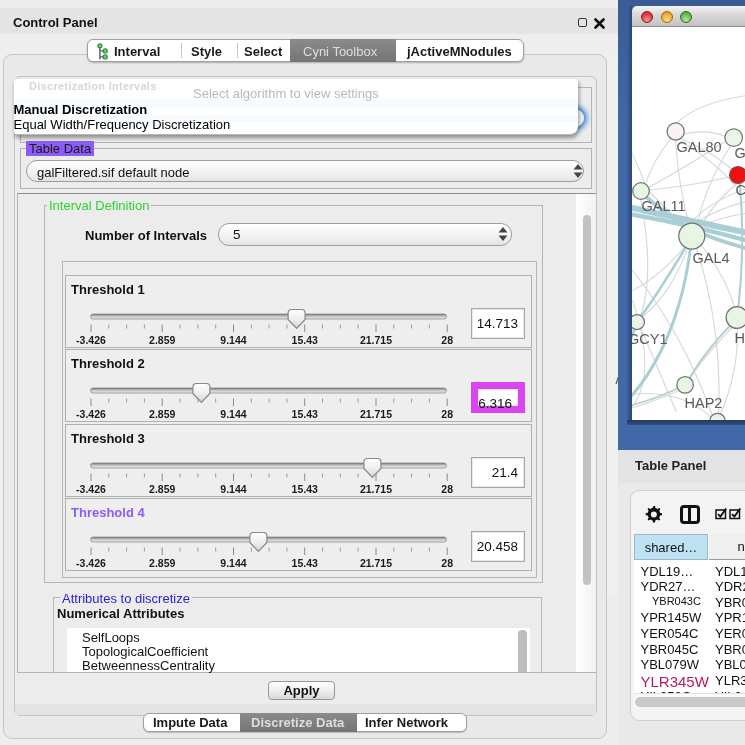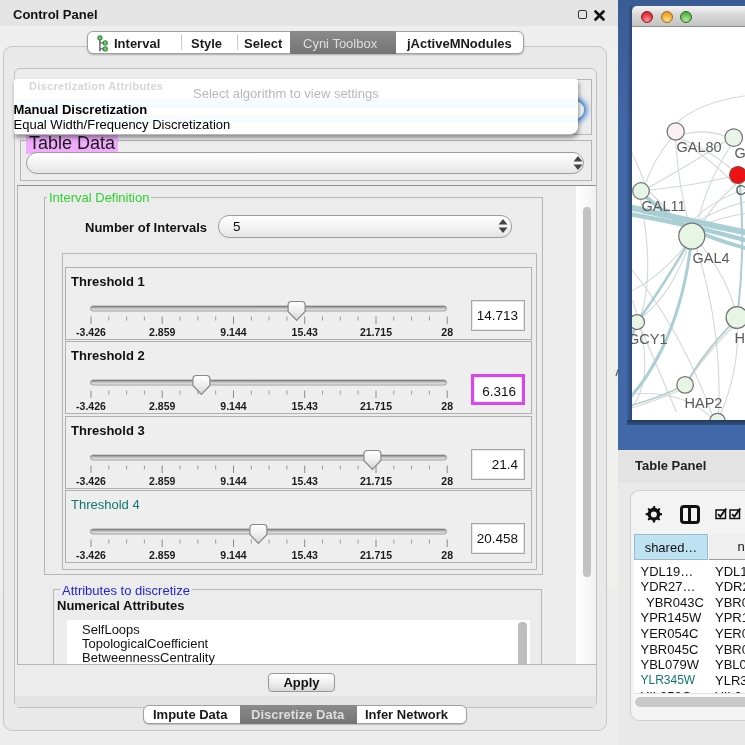--- a/index.html
+++ b/index.html
@@ -1,19 +1,19 @@
 <!DOCTYPE html>
 <html><head><meta charset="utf-8"><style>
 html,body{margin:0;padding:0;width:745px;height:745px;overflow:hidden;background:#ededed;font-family:"Liberation Sans", sans-serif;}
 *{box-sizing:border-box}
 .abs{position:absolute}
 </style></head>
 <body>
 <div class="abs" style="left:0;top:0;width:745px;height:745px;background:#ededed">
-<div class="abs" style="left:0;top:0;width:618px;height:587px;background:#f0f0ef">
+<div class="abs" style="left:0;top:8px;width:618px;height:587px;background:#f0f0ef">
 <div class="abs" style="left:0;top:0;width:618px;height:26px;background:#e4e4e4"></div>
 <div class="abs" style="left:13px;top:7px;font-size:13px;font-weight:bold;color:#111">Control Panel</div>
 <div class="abs" style="left:578px;top:10px;width:9px;height:9px;border:1.5px solid #333;border-radius:2px"></div>
 <svg class="abs" style="left:594px;top:10px" width="11" height="11">
         <path d="M1.5 1.5 L9.5 9.5 M9.5 1.5 L1.5 9.5" stroke="#111" stroke-width="2.6" stroke-linecap="round"></path>
       </svg>
 <div class="abs" style="left:0;top:26px;width:618px;height:20px;background:#eeeeee"></div>
 <div class="abs" style="left:3px;top:46px;width:604px;height:685px;background:#e9e9e9;border:1px solid #c6c6c6;border-radius:9px"></div>
 <div class="abs" style="left:87px;top:31px;width:437px;height:23px;background:#ffffff;border:1px solid #9f9f9f;border-radius:6px;box-shadow:0 1px 2px rgba(0,0,0,0.25)"></div>
 <div class="abs" style="left:290px;top:31px;width:106px;height:23px;background:linear-gradient(#8b8b8b,#747474)"></div>
@@ -27,22 +27,23 @@
 <div class="abs" style="left:181px;top:35px;width:1px;height:15px;background:#c8c8c8"></div>
 <div class="abs" style="left:191px;top:36px;font-size:13px;font-weight:bold;color:#1a1a1a">Style</div>
 <div class="abs" style="left:237px;top:35px;width:1px;height:15px;background:#c8c8c8"></div>
 <div class="abs" style="left:244px;top:36px;font-size:13px;font-weight:bold;color:#1a1a1a">Select</div>
 <div class="abs" style="left:303px;top:36px;font-size:13px;font-weight:normal;color:#dedede">Cyni Toolbox</div>
 <div class="abs" style="left:407px;top:36px;font-size:13px;font-weight:bold;color:#1a1a1a">jActiveMNodules</div>
 <div class="abs" style="left:14px;top:68px;width:583px;height:640px;background:#ececec;border:1px solid #c2c2c2;border-radius:6px"></div>
 <div class="abs" style="left:20px;top:79px;width:572px;height:56px;border:1px solid #b4b4b4"></div>
 <div class="abs" style="left:26px;top:98.5px;width:560px;height:22px;border-radius:11px;background:#f2f2f2;border:2px solid #6c9fd2;box-shadow:0 0 4px 2px rgba(90,150,220,0.8)"></div>
 <div class="abs" style="left:20px;top:140px;width:572px;height:40.5px;border:1px solid #b4b4b4"></div>
-<div class="abs" style="left:26px;top:133px;background:#f0abfc;padding:0 3px;font-size:18px;color:#1a1a1a">Table Data</div>
+<div class="abs" style="left:26px;top:133px;background:#8b5cf6;padding:0 3px;font-size:13px;color:#1a1a1a">Table Data</div>
 <div class="abs" style="left:26px;top:152px;width:558px;height:22px;border-radius:11px;border:1px solid #9d9d9d;background:linear-gradient(#ffffff,#f2f2f2 55%,#e4e4e4)"></div>
+<div class="abs" style="left:37px;top:156.5px;font-size:13px;color:#111">galFiltered.sif default node</div>
 <svg class="abs" style="left:572px;top:156px" width="12" height="15">
         <path d="M6 0 L10.5 5.5 L1.5 5.5 Z" fill="#444"></path>
         <path d="M6 14 L10.5 8.5 L1.5 8.5 Z" fill="#444"></path>
       </svg>
 <div class="abs" style="left:17px;top:185px;width:579px;height:480px;border:1px solid #b4b4b4;border-top:1px solid #8e8e8e;background:#ececec"></div>
 <div class="abs" style="left:576px;top:186px;width:19.5px;height:478px;background:linear-gradient(90deg,#ffffff,#f2f2f2)"></div>
 <div class="abs" style="left:582.5px;top:207px;width:8.5px;height:370px;background:#c2c2c2;border-radius:4.5px"></div>
 <div class="abs" style="left:44px;top:197px;width:499px;height:378px;border:1px solid #b6b6b6"></div>
 <div class="abs" style="left:47px;top:190px;background:#ececec;padding:0 2px;font-size:13px;color:#2ed32e">Interval Definition</div>
 <div class="abs" style="left:85px;top:220px;font-size:13px;font-weight:bold;color:#111">Number of Intervals</div>
@@ -142,21 +143,21 @@
           <line x1="363.4" y1="17.5" x2="363.4" y2="21.5" stroke="#9a9a9a" stroke-width="1"></line>
           <line x1="381.2" y1="17.5" x2="381.2" y2="25" stroke="#8a8a8a" stroke-width="1"></line>
           <path d="M130.4 2.5 L140.4 2.5 Q143.9 2.5 143.9 6 L143.9 12.5 L135.4 21.5 L126.9 12.5 L126.9 6 Q126.9 2.5 130.4 2.5 Z" fill="url(#th)" stroke="#888888" stroke-width="1.2"></path>
         </svg>
 <div style="position:absolute;left:-15.0px;top:58px;width:80px;text-align:center;font-size:10.5px;font-weight:bold;color:#1a1a1a">-3.426</div>
         <div style="position:absolute;left:56.2px;top:58px;width:80px;text-align:center;font-size:10.5px;font-weight:bold;color:#1a1a1a">2.859</div>
         <div style="position:absolute;left:127.5px;top:58px;width:80px;text-align:center;font-size:10.5px;font-weight:bold;color:#1a1a1a">9.144</div>
         <div style="position:absolute;left:198.7px;top:58px;width:80px;text-align:center;font-size:10.5px;font-weight:bold;color:#1a1a1a">15.43</div>
         <div style="position:absolute;left:270.0px;top:58px;width:80px;text-align:center;font-size:10.5px;font-weight:bold;color:#1a1a1a">21.715</div>
         <div style="position:absolute;left:341.2px;top:58px;width:80px;text-align:center;font-size:10.5px;font-weight:bold;color:#1a1a1a">28</div>
-<div style="position:absolute;left:405px;top:32px;width:54px;height:31px;background:#fff;border:3px solid #d946ef;box-shadow:inset 0 0 0 1px #e8e8e8">
+<div style="position:absolute;left:405px;top:32px;width:54px;height:31px;background:#fff;border:7px solid #d946ef;box-shadow:inset 0 0 0 1px #e8e8e8">
           <div style="position:absolute;right:6px;top:7px;font-size:13.5px;color:#111">6.316</div>
         </div>
 </div>
 <div style="position:absolute;left:65px;top:416px;width:467px;height:73px;background:#eeeeee;border:1px solid #b0b0b0">
 <div style="position:absolute;left:5px;top:6px;font-size:13px;font-weight:bold;color:#111">Threshold 3</div>
 <svg width="470" height="40" style="position:absolute;left:0;top:31px">
           <defs>
             <linearGradient id="tr" x1="0" y1="0" x2="0" y2="1">
               <stop offset="0" stop-color="#686868"></stop>
               <stop offset="0.3" stop-color="#a8a8a8"></stop>
@@ -197,21 +198,21 @@
         <div style="position:absolute;left:56.2px;top:58px;width:80px;text-align:center;font-size:10.5px;font-weight:bold;color:#1a1a1a">2.859</div>
         <div style="position:absolute;left:127.5px;top:58px;width:80px;text-align:center;font-size:10.5px;font-weight:bold;color:#1a1a1a">9.144</div>
         <div style="position:absolute;left:198.7px;top:58px;width:80px;text-align:center;font-size:10.5px;font-weight:bold;color:#1a1a1a">15.43</div>
         <div style="position:absolute;left:270.0px;top:58px;width:80px;text-align:center;font-size:10.5px;font-weight:bold;color:#1a1a1a">21.715</div>
         <div style="position:absolute;left:341.2px;top:58px;width:80px;text-align:center;font-size:10.5px;font-weight:bold;color:#1a1a1a">28</div>
 <div style="position:absolute;left:405px;top:32px;width:54px;height:31px;background:#fff;border:1px solid #a6a6a6;box-shadow:inset 0 0 0 1px #e8e8e8">
           <div style="position:absolute;right:6px;top:7px;font-size:13.5px;color:#111">21.4</div>
         </div>
 </div>
 <div style="position:absolute;left:65px;top:490px;width:467px;height:73px;background:#eeeeee;border:1px solid #b0b0b0">
-<div style="position:absolute;left:5px;top:6px;font-size:13px;font-weight:normal;color:#0f766e">Threshold 4</div>
+<div style="position:absolute;left:5px;top:6px;font-size:13px;font-weight:bold;color:#8b5cf6">Threshold 4</div>
 <svg width="470" height="40" style="position:absolute;left:0;top:31px">
           <defs>
             <linearGradient id="tr" x1="0" y1="0" x2="0" y2="1">
               <stop offset="0" stop-color="#686868"></stop>
               <stop offset="0.3" stop-color="#a8a8a8"></stop>
               <stop offset="0.55" stop-color="#cdcdcd"></stop>
               <stop offset="1" stop-color="#ededed"></stop>
             </linearGradient>
             <linearGradient id="th" x1="0" y1="0" x2="0" y2="1">
               <stop offset="0" stop-color="#ffffff"></stop>
@@ -365,38 +366,38 @@
         <path d="M3 7.2 L5.4 9.6 L11.2 1.5" stroke="#111" stroke-width="1.9" fill="none"></path>
       </svg>
 <div class="abs" style="left:16px;top:84px;width:112px;height:173px;background:#ffffff;overflow:hidden">
 <div class="abs" style="left:0;top:0;width:74px;height:25.5px;background:#bfe2f2;border:1px solid #93bbd0;text-align:center;font-size:13px;color:#111;line-height:25px">shared…</div>
 <div class="abs" style="left:74.5px;top:0;width:38px;height:25.5px;background:#efefef;border-bottom:1px solid #9a9a9a"></div>
 <div class="abs" style="left:103.5px;top:5px;font-size:13px;color:#111">na</div>
 <div class="abs" style="left:6.5px;top:29.5px;font-size:13px;color:#111;white-space:nowrap">YDL19…</div>
 <div class="abs" style="left:81px;top:29.5px;font-size:13px;color:#111;white-space:nowrap">YDL1</div>
 <div class="abs" style="left:6.5px;top:45.1px;font-size:13px;color:#111;white-space:nowrap">YDR27…</div>
 <div class="abs" style="left:81px;top:45.1px;font-size:13px;color:#111;white-space:nowrap">YDR2</div>
-<div class="abs" style="left:12px;top:60.7px;font-size:13px;color:#111;white-space:nowrap">YBR043C</div>
+<div class="abs" style="left:18px;top:60.7px;font-size:11px;color:#111;white-space:nowrap">YBR043C</div>
 <div class="abs" style="left:81px;top:60.7px;font-size:13px;color:#111;white-space:nowrap">YBR0</div>
 <div class="abs" style="left:6.5px;top:76.4px;font-size:13px;color:#111;white-space:nowrap">YPR145W</div>
 <div class="abs" style="left:81px;top:76.4px;font-size:13px;color:#111;white-space:nowrap">YPR1</div>
 <div class="abs" style="left:6.5px;top:92.0px;font-size:13px;color:#111;white-space:nowrap">YER054C</div>
 <div class="abs" style="left:81px;top:92.0px;font-size:13px;color:#111;white-space:nowrap">YER0</div>
 <div class="abs" style="left:6.5px;top:107.6px;font-size:13px;color:#111;white-space:nowrap">YBR045C</div>
 <div class="abs" style="left:81px;top:107.6px;font-size:13px;color:#111;white-space:nowrap">YBR0</div>
 <div class="abs" style="left:6.5px;top:123.2px;font-size:13px;color:#111;white-space:nowrap">YBL079W</div>
 <div class="abs" style="left:81px;top:123.2px;font-size:13px;color:#111;white-space:nowrap">YBL0</div>
-<div class="abs" style="left:6.5px;top:138.8px;font-size:12px;color:#0f766e;white-space:nowrap">YLR345W</div>
+<div class="abs" style="left:6.5px;top:138.8px;font-size:15px;color:#be185d;white-space:nowrap">YLR345W</div>
 <div class="abs" style="left:81px;top:138.8px;font-size:13px;color:#111;white-space:nowrap">YLR3</div>
 <div class="abs" style="left:6.5px;top:154.5px;font-size:13px;color:#111;white-space:nowrap">YIL053C</div>
 <div class="abs" style="left:81px;top:154.5px;font-size:13px;color:#111;white-space:nowrap">YIL0</div>
 <div class="abs" style="left:0;top:159px;width:112px;height:14px;background:#fafafa;border-top:1px solid #e0e0e0"></div>
 <div class="abs" style="left:1px;top:163px;width:111px;height:9.5px;background:#c9c9c9;border-radius:5px 0 0 5px"></div>
 </div>
 </div>
 <div class="abs" style="left:13.5px;top:79px;width:564px;height:55.5px;background:#ffffff;border-bottom:1px solid #b9b9b9;border-radius:2px 2px 8px 3px;box-shadow:1px 3px 4px rgba(0,0,0,0.4);overflow:hidden">
       <div class="abs" style="left:0;top:19.5px;width:564px;height:9px;background:#f8fbfd"></div>
       <div class="abs" style="left:0;top:36px;width:564px;height:8px;background:#f8fbfd"></div>
     </div>
-<div class="abs" style="left:29px;top:80px;font-size:11px;font-weight:bold;color:#d6d6d6;letter-spacing:0.3px">Discretization Attributes</div>
+<div class="abs" style="left:29px;top:80px;font-size:11px;font-weight:bold;color:#d6d6d6;letter-spacing:0.3px">Discretization Intervals</div>
 <div class="abs" style="left:193px;top:86px;font-size:13px;color:#b8b8b8">Select algorithm to view settings</div>
 <div class="abs" style="left:13.5px;top:102px;font-size:13px;font-weight:bold;color:#000">Manual Discretization</div>
 <div class="abs" style="left:13.5px;top:116.5px;font-size:13px;color:#000">Equal Width/Frequency Discretization</div>
 </div>
 </body></html>

